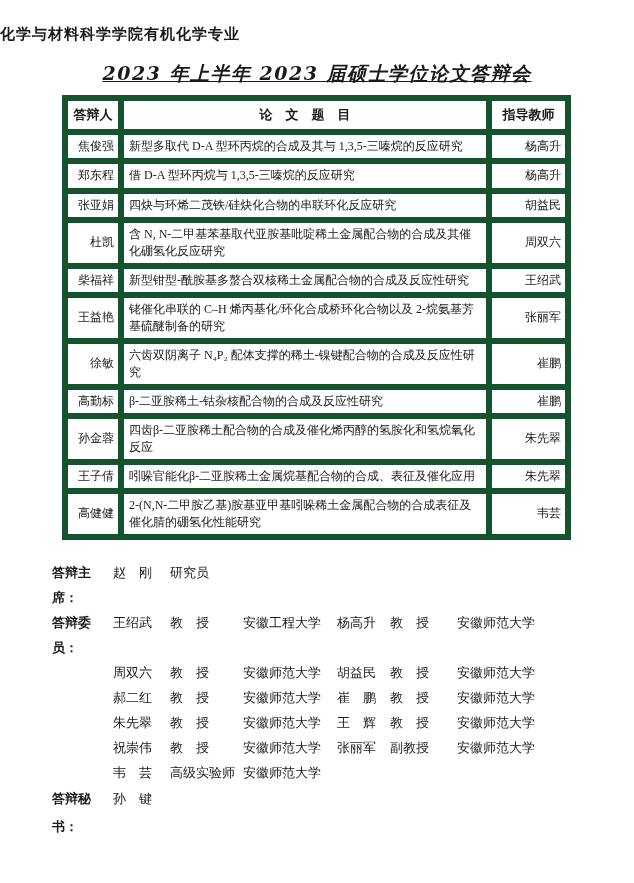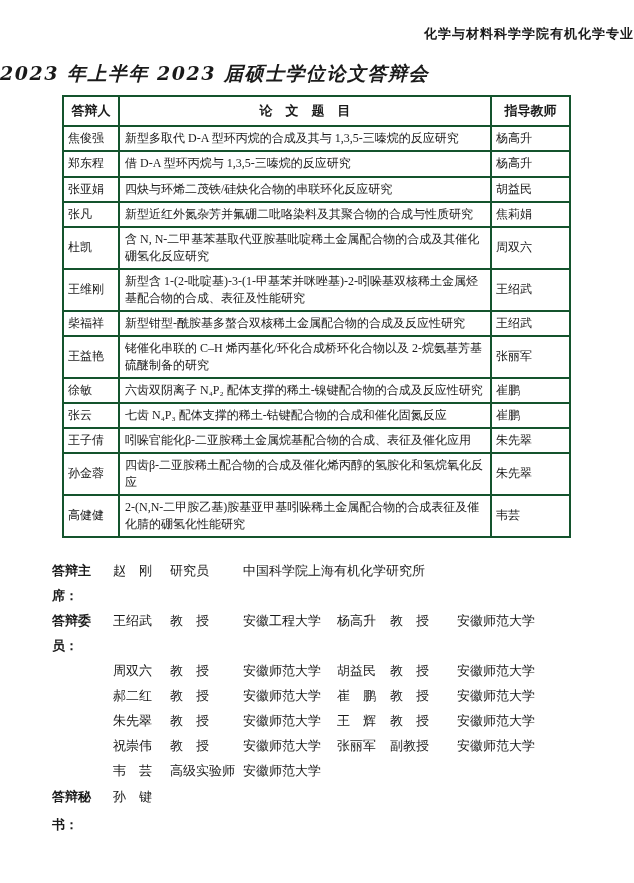--- a/index.html
+++ b/index.html
@@ -4,43 +4,44 @@
 <style>
   html, body { margin: 0; padding: 0; background: #ffffff; }
   body {
     width: 634px; height: 883px; overflow: hidden;
     font-family: "Liberation Serif", "DejaVu Serif", serif;
     color: #1a1a1a;
   }
   .page { box-sizing: border-box; width: 634px; height: 883px; padding: 22px 0 0 0; }
 
   .doc-title {
-    margin: 0 0 14px 0; text-align: right;
+    margin: 0 0 14px 0; text-align: left;
     font-family: "Liberation Sans", "DejaVu Sans", sans-serif;
-    font-weight: bold; font-size: 13px; line-height: 24px; letter-spacing: 1px;
+    font-weight: bold; font-size: 15px; line-height: 24px; letter-spacing: 1px;
   }
   .doc-subtitle {
-    margin: 0 0 9px 0; 
+    margin: 0 0 9px 0; text-align: center;
     font-family: "DejaVu Serif", serif;
     font-weight: bold; font-style: italic; font-size: 19px; line-height: 26px;
     letter-spacing: 1.5px;
+    text-decoration: underline;
   }
 
   table.defense {
     border-collapse: collapse; table-layout: fixed;
     width: 509px; margin-left: 62px;
   }
   table.defense th, table.defense td {
-    border: 2px solid #14532d; font-size: 12px; line-height: 1.42;
+    border: 6px solid #14532d; font-size: 12px; line-height: 1.42;
     vertical-align: middle; word-break: break-all;
   }
   table.defense th {
     font-weight: bold; font-size: 13px; padding: 5px 2px; text-align: center;
   }
-  td.c-def, td.c-adv { text-align: left; padding: 3px 4px; }
+  td.c-def, td.c-adv { text-align: right; padding: 3px 4px; }
   td.c-title { text-align: left; padding: 3px 5px; margin-left: 46px; }
 
   .footer { margin: 20px 0 0 52px; font-size: 13px; }
   .f-line {
     display: grid;
     grid-template-columns: 61px 57px 73px 94px 53px 67px auto;
     line-height: 25px; align-items: baseline;
   }
   .f-label {
     font-family: "Liberation Sans", "DejaVu Sans", sans-serif;
@@ -83,91 +84,80 @@
       <td class="c-adv">杨高升</td>
     </tr>
 
 
     <tr>
       <td class="c-def">张亚娟</td>
       <td class="c-title">四炔与环烯二茂铁/硅炔化合物的串联环化反应研究</td>
       <td class="c-adv">胡益民</td>
     </tr>
 
-    <tr>
-      <td class="c-def">张凡</td>
-      <td class="c-title">新型近红外氮杂芳并氟硼二吡咯染料及其聚合物的合成与性质研究</td>
-      <td class="c-adv">焦莉娟</td>
-    </tr>
 
     <tr>
       <td class="c-def">杜凯</td>
       <td class="c-title">含 N, N-二甲基苯基取代亚胺基吡啶稀土金属配合物的合成及其催化硼氢化反应研究</td>
       <td class="c-adv">周双六</td>
     </tr>
 
-    <tr>
-      <td class="c-def">王维刚</td>
-      <td class="c-title">新型含 1-(2-吡啶基)-3-(1-甲基苯并咪唑基)-2-吲哚基双核稀土金属烃基配合物的合成、表征及性能研究</td>
-      <td class="c-adv">王绍武</td>
-    </tr>
 
     <tr>
       <td class="c-def">柴福祥</td>
       <td class="c-title">新型钳型-酰胺基多螯合双核稀土金属配合物的合成及反应性研究</td>
       <td class="c-adv">王绍武</td>
     </tr>
 
     <tr>
       <td class="c-def">王益艳</td>
       <td class="c-title">铑催化串联的 C–H 烯丙基化/环化合成桥环化合物以及 2-烷氨基芳基硫醚制备的研究</td>
       <td class="c-adv">张丽军</td>
     </tr>
 
     <tr>
       <td class="c-def">徐敏</td>
       <td class="c-title">六齿双阴离子 N₄P₂ 配体支撑的稀土-镍键配合物的合成及反应性研究</td>
       <td class="c-adv">崔鹏</td>
     </tr>
 
-
-    <tr>
-      <td class="c-def">张云</td>
-      <td class="c-title">七齿 N₄P₃ 配体支撑的稀土-钴键配合物的合成和催化固氮反应</td>
+    <tr>
+      <td class="c-def">高勤标</td>
+      <td class="c-title">β-二亚胺稀土-钴杂核配合物的合成及反应性研究</td>
       <td class="c-adv">崔鹏</td>
+    </tr>
+
+
+    <tr>
+      <td class="c-def">孙金蓉</td>
+      <td class="c-title">四齿β-二亚胺稀土配合物的合成及催化烯丙醇的氢胺化和氢烷氧化反应</td>
+      <td class="c-adv">朱先翠</td>
     </tr>
 
     <tr>
       <td class="c-def">王子倩</td>
       <td class="c-title">吲哚官能化β-二亚胺稀土金属烷基配合物的合成、表征及催化应用</td>
-      <td class="c-adv">朱先翠</td>
-    </tr>
-
-    <tr>
-      <td class="c-def">孙金蓉</td>
-      <td class="c-title">四齿β-二亚胺稀土配合物的合成及催化烯丙醇的氢胺化和氢烷氧化反应</td>
       <td class="c-adv">朱先翠</td>
     </tr>
 
     <tr>
       <td class="c-def">高健健</td>
       <td class="c-title">2-(N,N-二甲胺乙基)胺基亚甲基吲哚稀土金属配合物的合成表征及催化腈的硼氢化性能研究</td>
       <td class="c-adv">韦芸</td>
     </tr>
 
   </tbody>
   </table>
 
   <div class="footer">
 
     <div class="f-line">
       <span class="f-label">答辩主席：</span>
       <span class="g-name">赵　刚</span>
       <span class="g-title">研究员</span>
-      <span class="g-aff">中国科学院上海有机化学研究所</span>
     </div>
 
     <div id="committee">
       <div class="f-line">
         <span class="f-label f-lbl">答辩委员：</span>
         <span class="g-name f1">王绍武</span>
         <span class="g-title f2">教　授</span>
         <span class="g-univ f3">安徽工程大学</span>
         <span class="g-name f4">杨高升</span>
         <span class="g-title f5">教　授</span>

